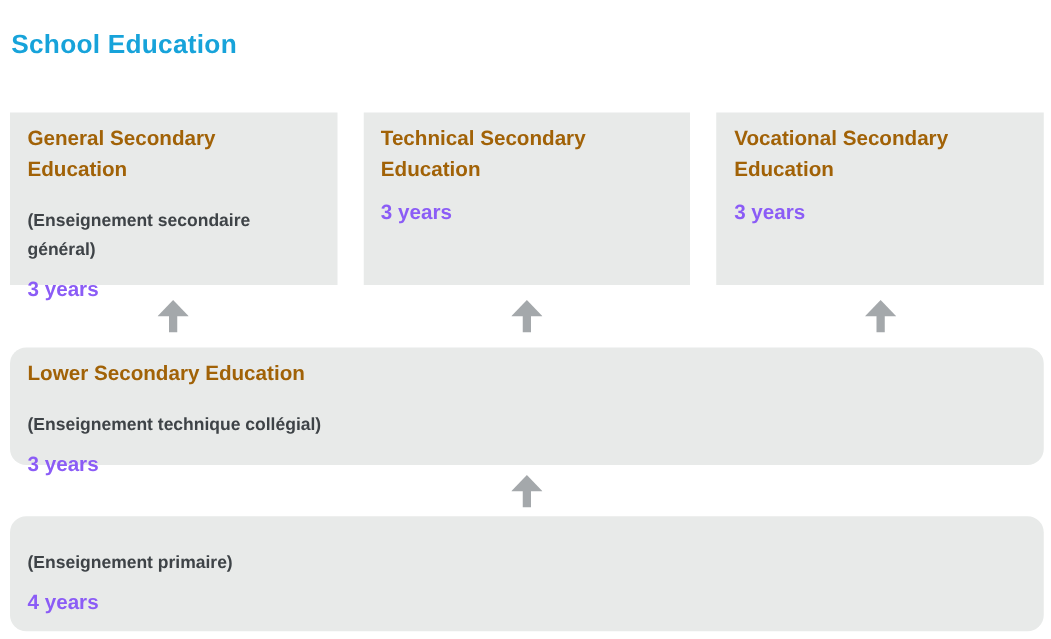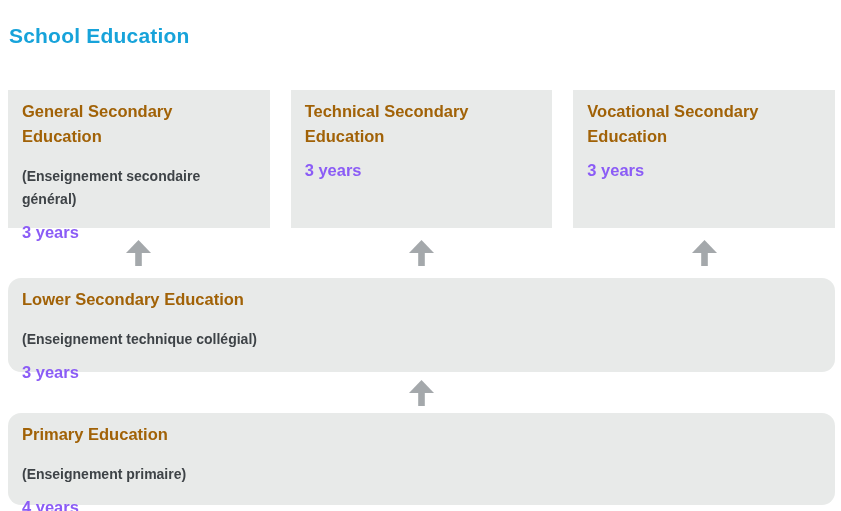--- a/index.html
+++ b/index.html
@@ -133,19 +133,18 @@
 
   <div class="band arrow-row-2">
     <svg class="up-arrow" width="25" height="26" viewBox="0 0 25 26" aria-hidden="true">
       <polygon points="12.5,0 25,13 0,13" fill="#a4a8ab"></polygon>
       <rect x="9.2" y="11" width="6.6" height="15" fill="#a4a8ab"></rect>
     </svg>
   </div>
 
   <div class="band band-primary">
     <div class="edu-box wide">
-      <div class="box-heading">Primary Education</div>
       <div class="box-native">(Enseignement primaire)</div>
       <div class="box-duration">4 years</div>
     </div>
   </div>
 
 </div>
 
 </body></html>

